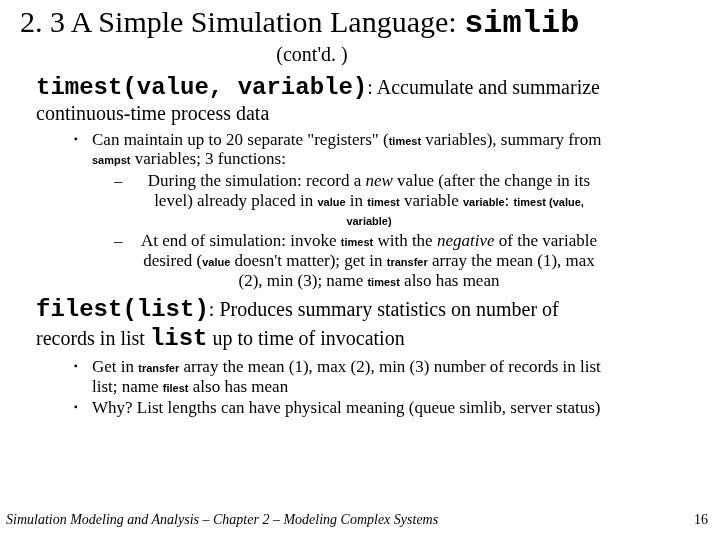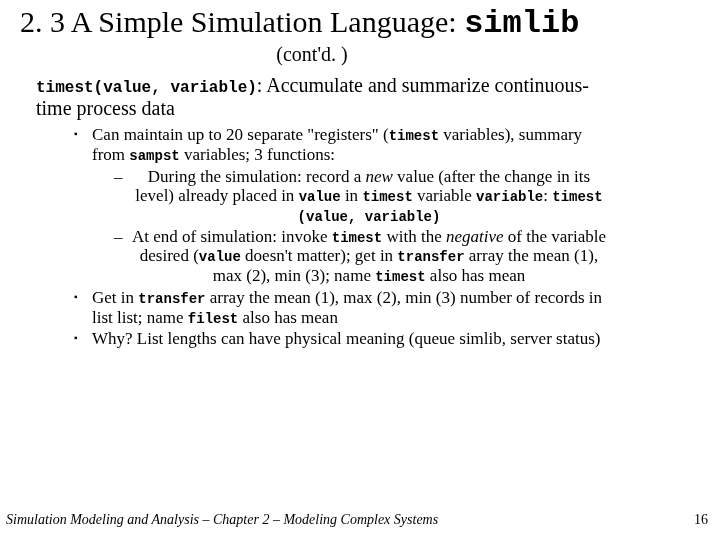--- a/index.html
+++ b/index.html
@@ -34,37 +34,37 @@
     font-size: 20px;
     margin: 2px 0 8px 0;
   }
   .body {
     font-size: 20px;
     line-height: 1.18;
   }
   .body .code {
     font-family: "Courier New", Courier, monospace;
     font-weight: bold;
-    font-size: 16px;
+    font-size: 24px;
   }
   .func-desc {
     margin: 2px 0 4px 18px;
     text-indent: -0px;
   }
   .func-desc-2 {
     margin: 6px 0 4px 18px;
   }
   .sub {
     font-size: 17px;
     line-height: 1.16;
   }
   .sub .code {
-    font-family: Liberation Mono, monospace;
+    font-family: Liberation Sans, sans-serif;
     font-weight: bold;
-    font-size: 14px;
+    font-size: 11px;
   }
   ul.b1 {
     list-style: none;
     margin: 2px 0 0 56px;
     padding: 0;
   }
   ul.b1 > li {
     position: relative;
     padding-left: 18px;
     margin-bottom: 2px;
@@ -136,20 +136,23 @@
           <li>
             <span>During the simulation: record a </span><em class="it">new</em><span> value (after the change in its level) already placed in </span><span class="code">value</span><span> in </span><span class="code">timest</span><span> variable </span><span class="code">variable</span><span>: </span><span class="code">timest (value, variable)</span>
           </li>
           <li>
             <span>At end of simulation: invoke </span><span class="code">timest</span><span> with the </span><em class="it">negative</em><span> of the variable desired (</span><span class="code">value</span><span> doesn't matter); get in </span><span class="code">transfer</span><span> array the mean (1), max (2), min (3); name </span><span class="code">timest</span><span> also has mean</span>
           </li>
         </ul>
       </li>
     </ul>
 
+    <div class="func-desc-2">
+      <span class="code">filest(list)</span><span>: Produces summary statistics on number of records in list </span><span class="code">list</span><span> up to time of invocation</span>
+    </div>
 
     <ul class="b1 sub">
       <li>
         <span>Get in </span><span class="code">transfer</span><span> array the mean (1), max (2), min (3) number of records in list list; name </span><span class="code">filest</span><span> also has mean</span>
       </li>
       <li>
         <span>Why?  List lengths can have physical meaning (queue simlib, server status)</span>
       </li>
     </ul>
 

